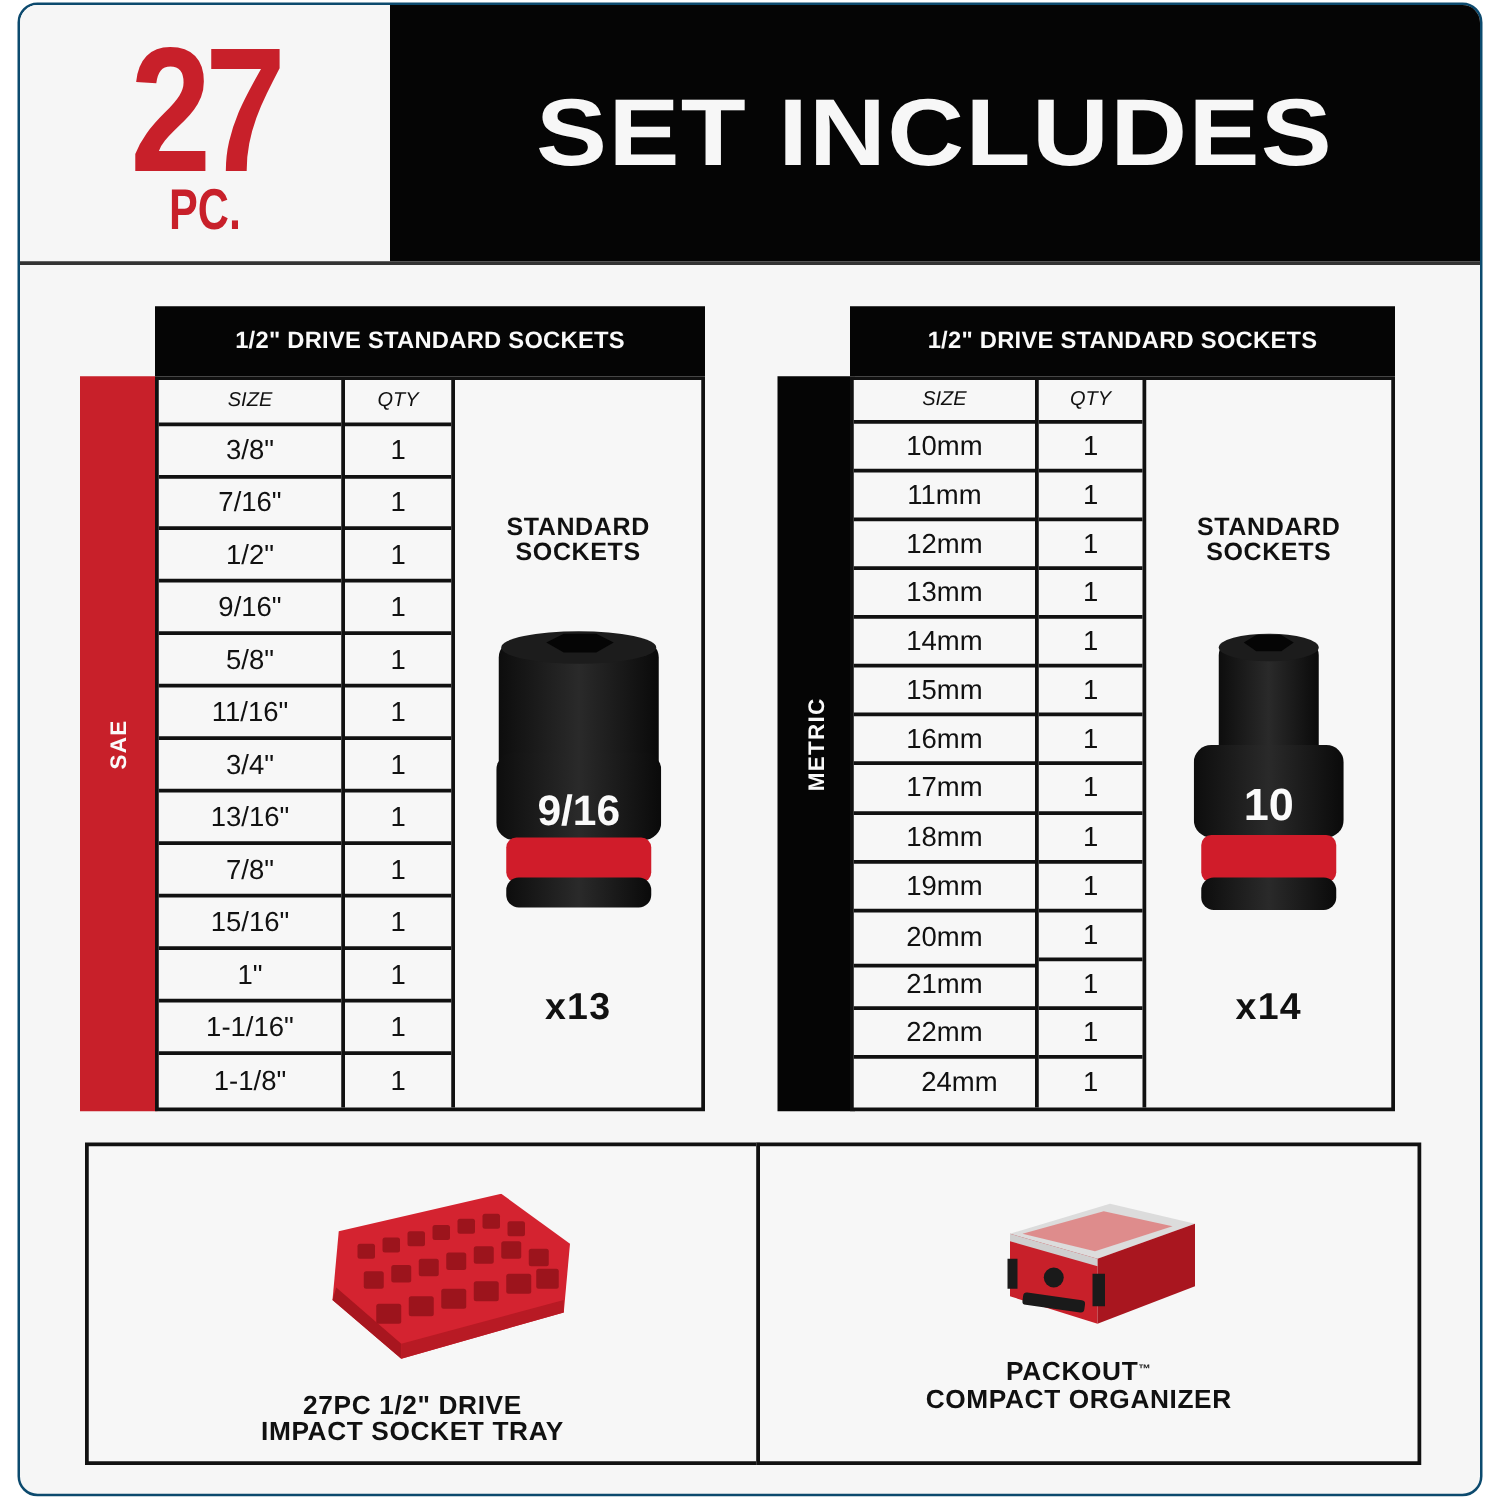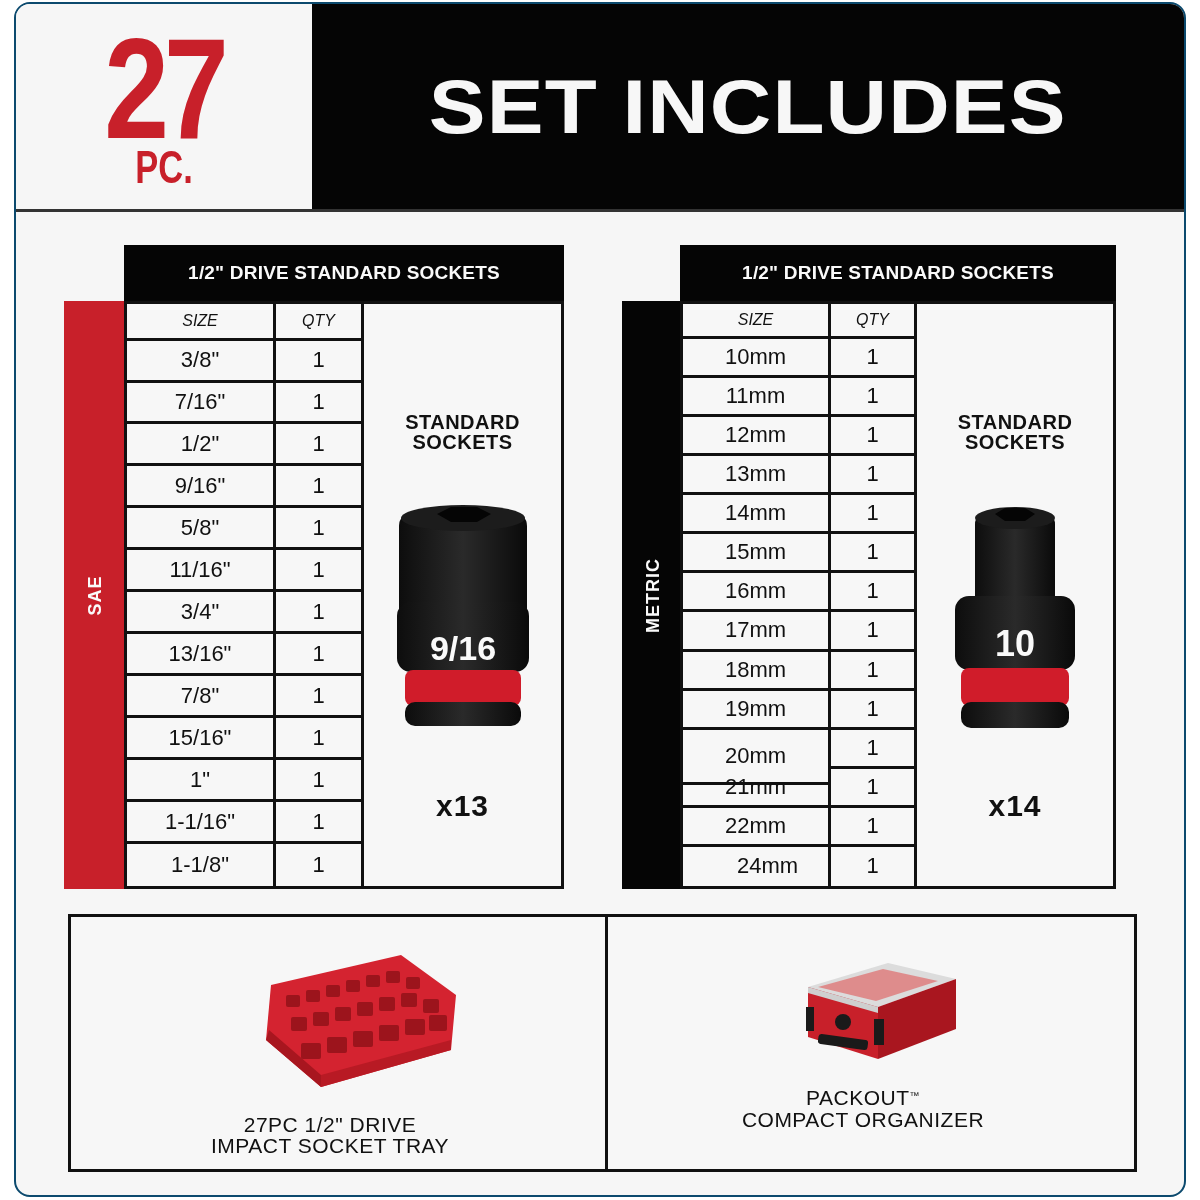--- a/index.html
+++ b/index.html
@@ -64,21 +64,21 @@
   .count-label {
     position: absolute; left: 0; right: 0; font-weight: 700; font-size: 30px; letter-spacing: 1px;
   }
   .socket-svg { position: absolute; left: 50%; transform: translateX(-50%); }
 
   
   .acc-box {
     position: absolute; top: 910px; height: 258px; border: 3px solid #111; background: #f7f7f7; text-align: center;
   }
   .acc-label {
-    position: absolute; left: 0; right: 16px; font-weight: 400; font-size: 21px; line-height: 21px; letter-spacing: 0.5px;
+    position: absolute; left: 0; right: 16px; font-weight: 700; font-size: 21px; line-height: 21px; letter-spacing: 0.5px;
   }
   .tm { font-size: 10px; vertical-align: top; position: relative; top: -2px; }
 </style>
 </head>
 <body>
 
 <div class="frame">
 
   <div class="pc-box">
     <div class="pc-num">27</div>
@@ -162,21 +162,21 @@
           <div class="cell " style="top: 34.92px; height: 39.0771px;">10mm</div>
           <div class="cell " style="top: 73.9971px; height: 39.0771px;">11mm</div>
           <div class="cell " style="top: 113.074px; height: 39.0771px;">12mm</div>
           <div class="cell " style="top: 152.151px; height: 39.0771px;">13mm</div>
           <div class="cell " style="top: 191.229px; height: 39.0771px;">14mm</div>
           <div class="cell " style="top: 230.306px; height: 39.0771px;">15mm</div>
           <div class="cell " style="top: 269.383px; height: 39.0771px;">16mm</div>
           <div class="cell " style="top: 308.46px; height: 39.0771px;">17mm</div>
           <div class="cell " style="top: 347.537px; height: 39.0771px;">18mm</div>
           <div class="cell " style="top: 386.614px; height: 39.0771px;">19mm</div>
-          <div class="cell " style="top: 425.691px; height: 55px;">20mm</div>
+          <div class="cell " style="top: 425.691px; height: 44px;">20mm</div>
           <div class="cell " style="top: 464.769px; height: 39.0771px;">21mm</div>
           <div class="cell " style="top: 503.846px; height: 39.0771px;">22mm</div>
           <div class="cell last" style="top: 542.923px; height: 39.0771px; padding-left: 24px;">24mm</div>
         </div>
       <div class="col-qty" style="left:148px; width:86px;" id="met-qty">
           <div class="cell hdr" style="top: 0px; height: 34.92px;">QTY</div>
           <div class="cell " style="top: 34.92px; height: 39.0771px;">1</div>
           <div class="cell " style="top: 73.9971px; height: 39.0771px;">1</div>
           <div class="cell " style="top: 113.074px; height: 39.0771px;">1</div>
           <div class="cell " style="top: 152.151px; height: 39.0771px;">1</div>

